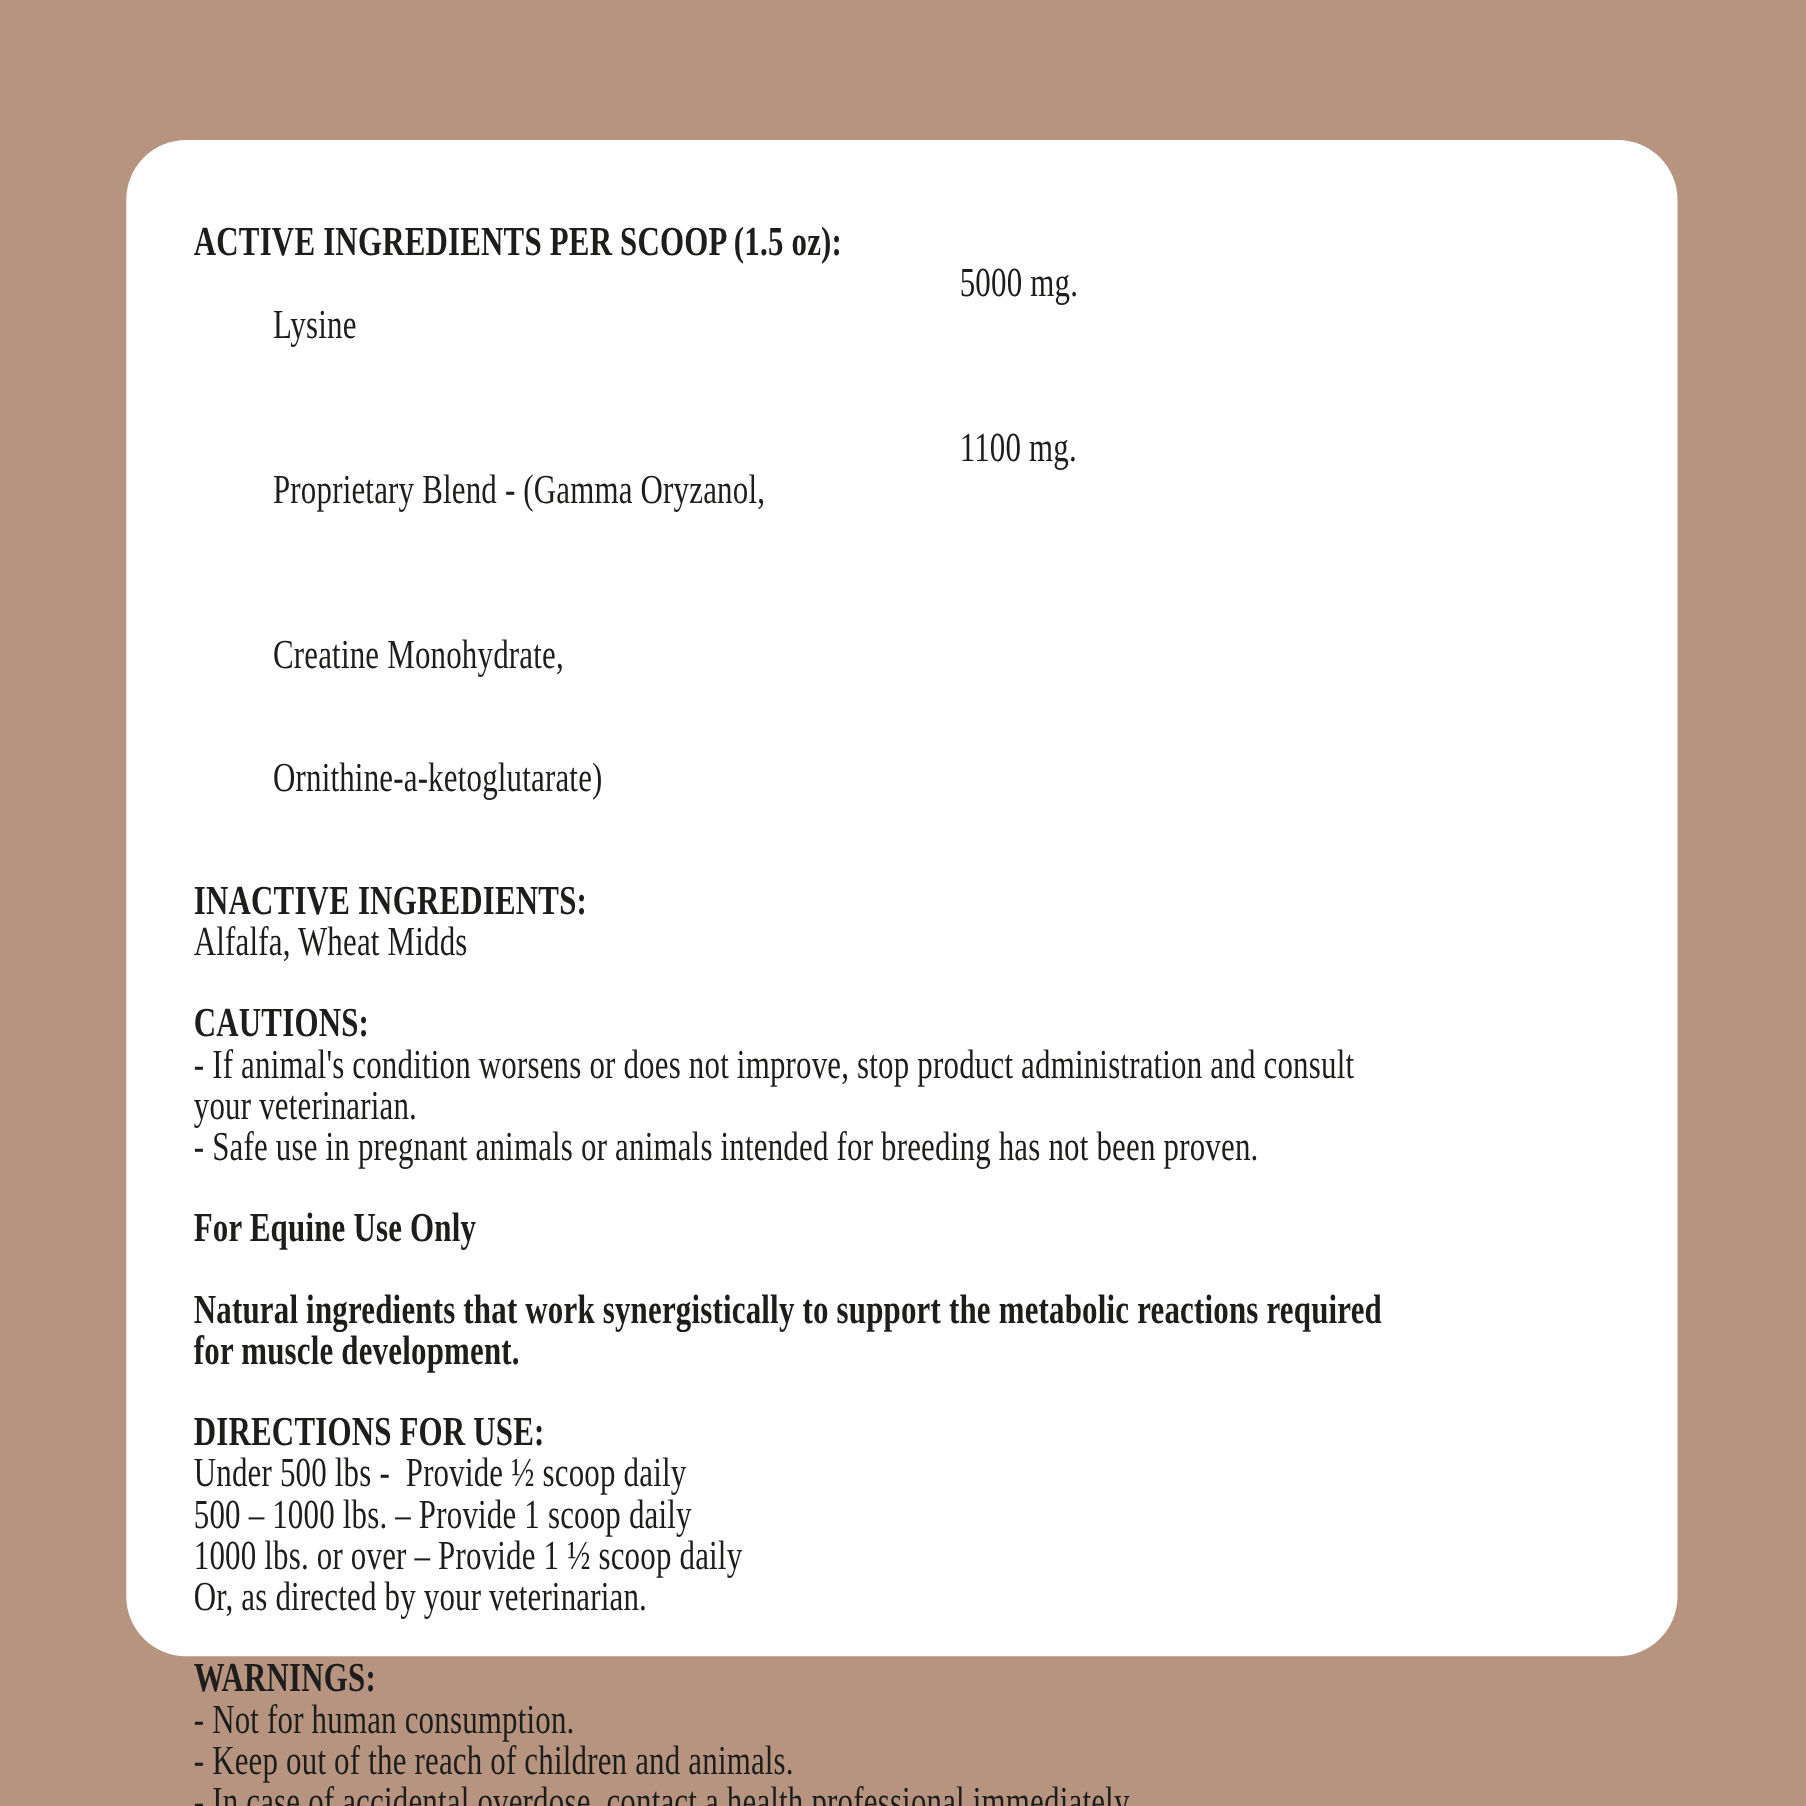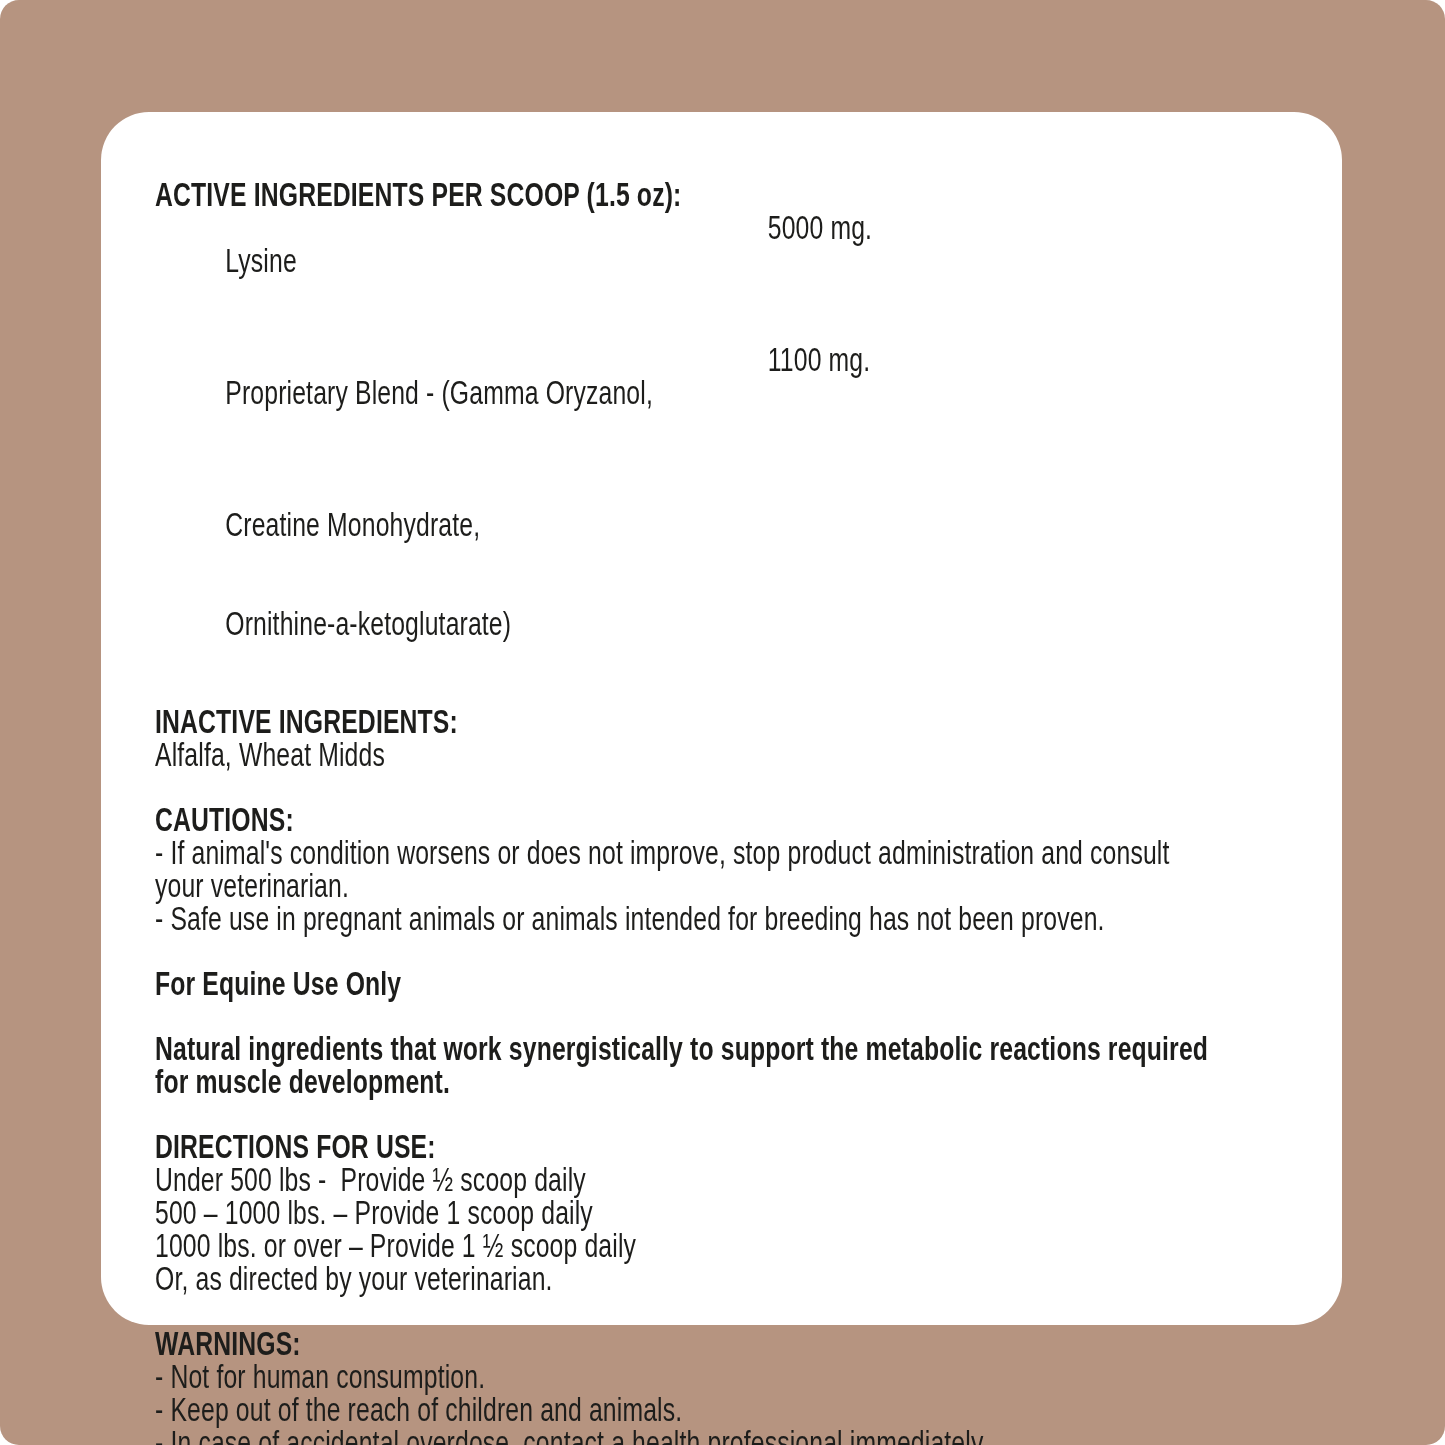--- a/index.html
+++ b/index.html
@@ -2,22 +2,21 @@
 <html><head>
 <meta charset="utf-8">
 <style>
   html, body { margin: 0; padding: 0; }
   .page {
     position: relative;
     width: 1445px;
     height: 1445px;
     background: #b69480;
     overflow: hidden;
-    font-family: Liberation Sans, sans-serif;
-    border-radius: 19px;
+    font-family: Liberation Serif, serif;
   }
   .card {
     position: absolute;
     left: 101px;
     top: 112px;
     width: 1241px;
     height: 1213px;
     background: #ffffff;
     border-radius: 48px;
   }

